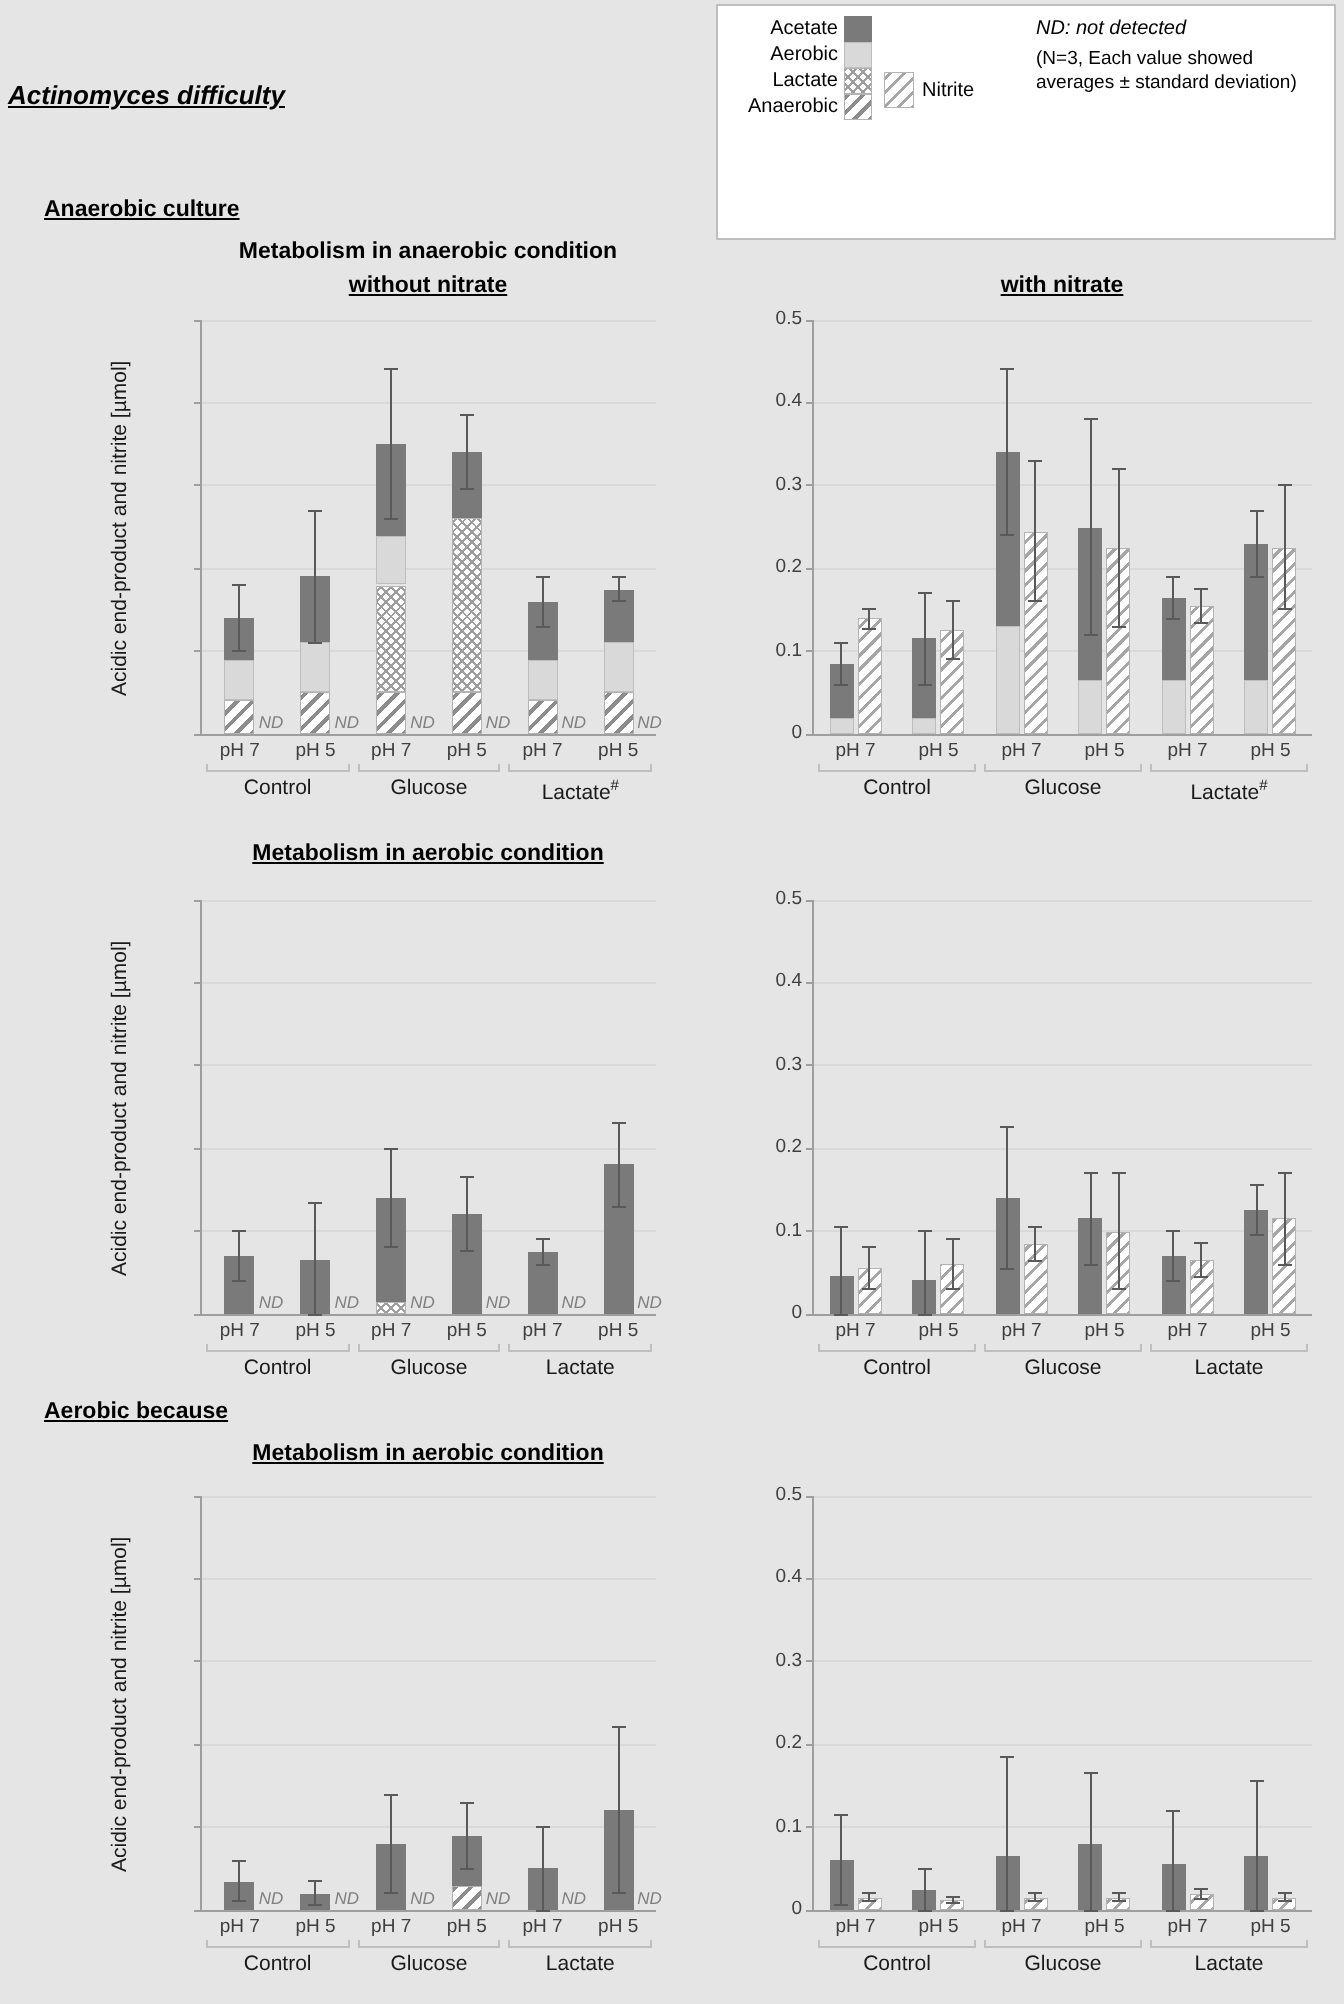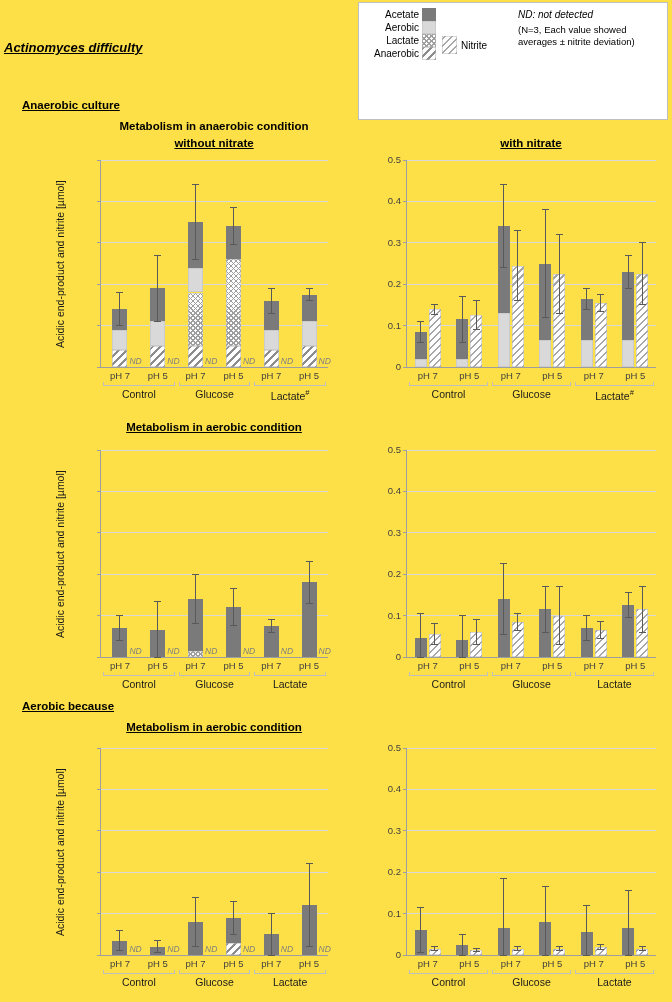--- a/index.html
+++ b/index.html
@@ -1,17 +1,17 @@
 <!DOCTYPE html>
 <html><head>
 <meta charset="utf-8">
 <style>
   * { margin:0; padding:0; box-sizing:border-box; }
   body { background:#fff; font-family:"Liberation Sans", sans-serif; color:#000; }
-  .page { position:relative; width:672px; height:1002px; background:#fde047; overflow:hidden; }
+  .page { position:relative; width:672px; height:1002px; background:#e5e5e5; overflow:hidden; }
 
   
   .organism { position:absolute; left:4px; top:40px; font-size:13px; font-style:italic; text-decoration:underline; font-weight:bold; }
   .sec-head { position:absolute; left:22px; font-size:11.5px; font-weight:bold; text-decoration:underline; }
   .sec1 { top:99px; }
   .sec2 { top:700px; }
   .row-title { position:absolute; left:100px; width:228px; text-align:center; font-size:11.5px; font-weight:bold; }
   .row1-title { top:120px; }
   .row1-sub { top:137px; text-decoration:underline; }
   .p1-title { position:absolute; left:406px; top:137px; width:250px; text-align:center; font-size:11.5px; font-weight:bold; text-decoration:underline; }
@@ -100,21 +100,21 @@
           <span class="lg-label">Anaerobic</span>
           <span class="sw pat-succinate"></span>
         </div>
         <div class="nitrite-wrap">
           <span class="sw-nitrite pat-nitrite"></span>
           <span class="nitrite-label">Nitrite</span>
         </div>
       </div>
       <div class="legend-notes">
         <div class="nd-note">ND: not detected</div>
-        <div class="n-note">(N=3, Each value showed averages ± nitrite deviation)</div>
+        <div class="n-note">(N=3, Each value showed averages ± standard deviation)</div>
       </div>
     </div>
   </div>
 
   <div class="organism">Actinomyces difficulty</div>
   <div class="sec-head sec1">Anaerobic culture</div>
   <div class="row-title row1-title">Metabolism in anaerobic condition</div>
   <div class="row-title row1-sub">without nitrate</div>
   <div class="p1-title">with nitrate</div>
   <div class="row-title row2-title">Metabolism in aerobic condition</div>

